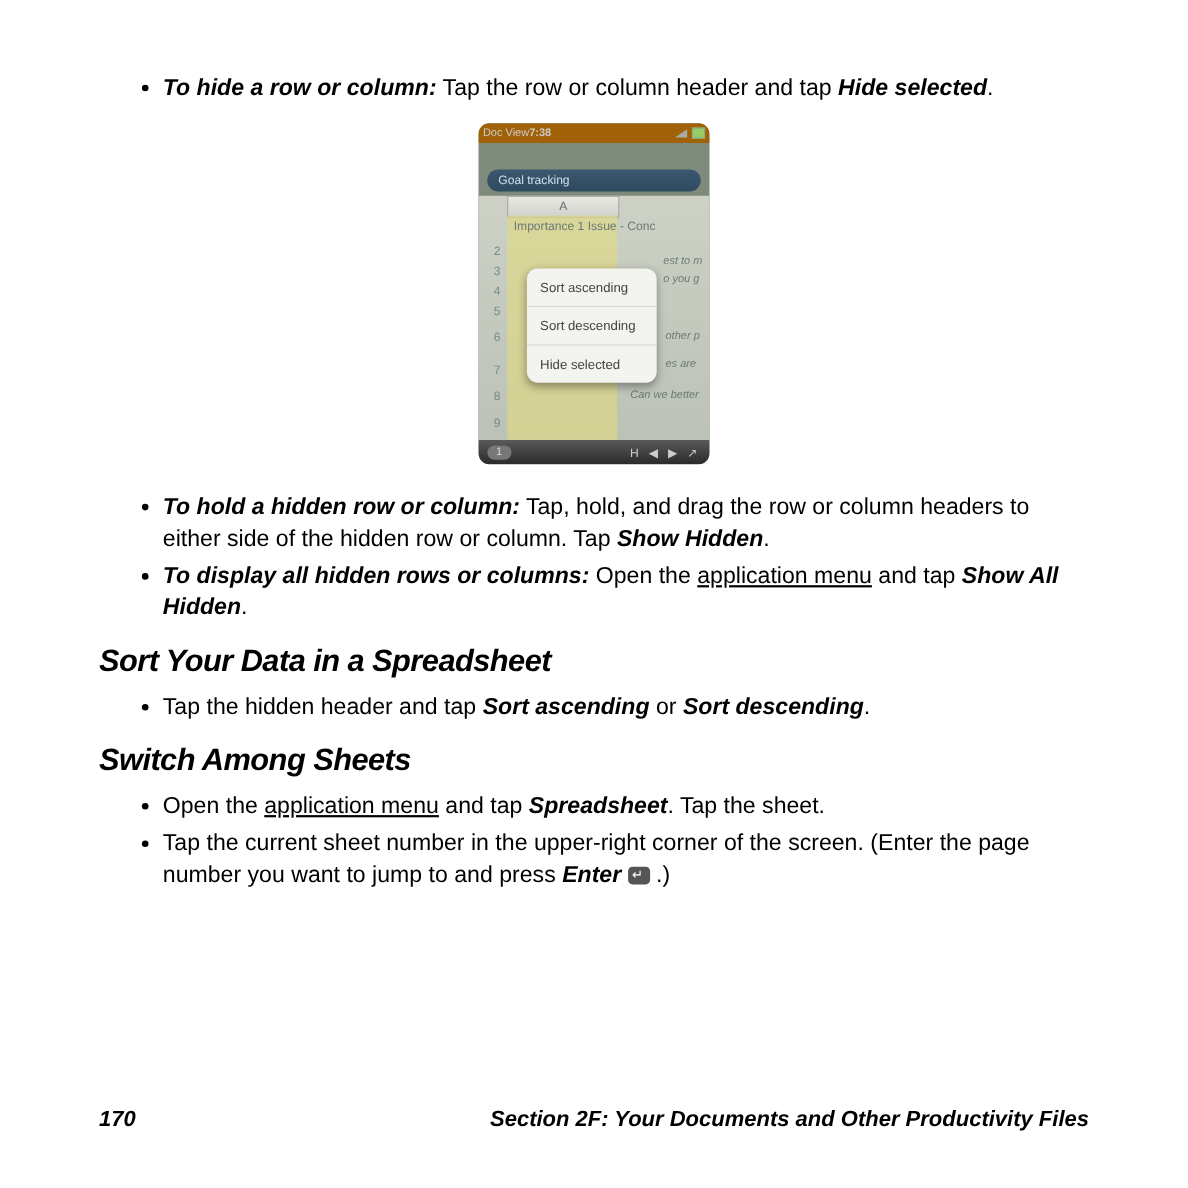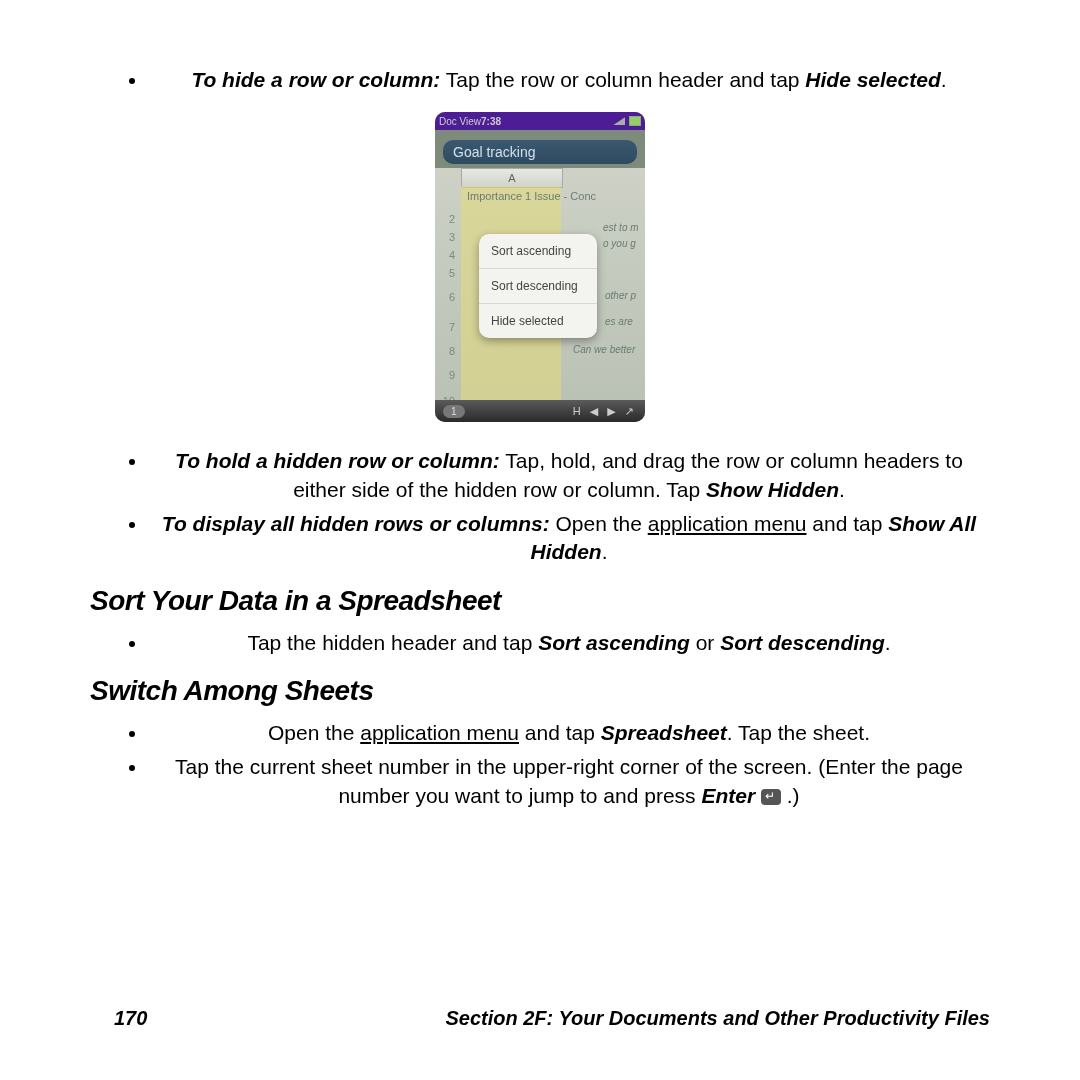--- a/index.html
+++ b/index.html
@@ -22,21 +22,20 @@
     font-style: italic;
     font-weight: bold;
     font-size: 28px;
     margin: 10px 0 12px 0;
     letter-spacing: -0.5px;
   }
   ul.bullets {
     list-style: disc;
     margin: 0 0 18px 0;
     padding-left: 58px;
-    text-align: center;
   }
   ul.bullets li {
     font-size: 21px;
     line-height: 1.35;
     margin: 6px 0;
   }
   .bi { font-style: italic; font-weight: bold; }
   .ilink { text-decoration: underline; }
   .body-text {
     font-size: 21px;
@@ -60,54 +59,53 @@
   .footer {
     position: absolute;
     bottom: 50px;
     left: 90px;
     right: 90px;
     display: flex;
     justify-content: space-between;
     font-size: 20px;
     font-style: italic;
     font-weight: bold;
-    margin-left: 24px;
   }
 
   
   .phone {
     width: 210px;
     height: 310px;
     margin: 10px auto 25px auto;
     background: #7e8a7c;
     border-radius: 10px;
     position: relative;
     overflow: hidden;
     font-family: Arial, Helvetica, sans-serif;
   }
   .phone-status {
     height: 18px;
-    background: #4c1d95;
+    background: #a16207;
     color: #ccc;
     display: flex;
     align-items: center;
     font-size: 10px;
     padding: 0 4px;
     justify-content: space-between;
   }
   .phone-status .center { flex: 1; text-align: left; font-weight: bold; }
   .phone-status .right { display: flex; gap: 4px; align-items: center; }
   .sig-icon { width: 12px; height: 8px; background: linear-gradient(to top,#aaa 0 100%); clip-path: polygon(0 100%,100% 100%,100% 0,75% 25%,50% 50%,25% 75%); }
   .batt-icon { width: 10px; height: 8px; border: 1px solid #8a8; background:#9c6; }
   .phone-tab {
     background: linear-gradient(#3a5870,#2e4a60);
-    margin: 10px 8px 2px 8px;
+    margin: 24px 8px 2px 8px;
     border-radius: 10px;
     color: #cfe0ee;
-    font-size: 14px;
+    font-size: 11px;
     padding: 4px 10px;
   }
   .sheet {
     margin: 4px 0 0 0;
     position: relative;
     height: 250px;
     background: linear-gradient(#cdd1c6,#b9c0b4);
   }
   .colA-head {
     position: absolute;

